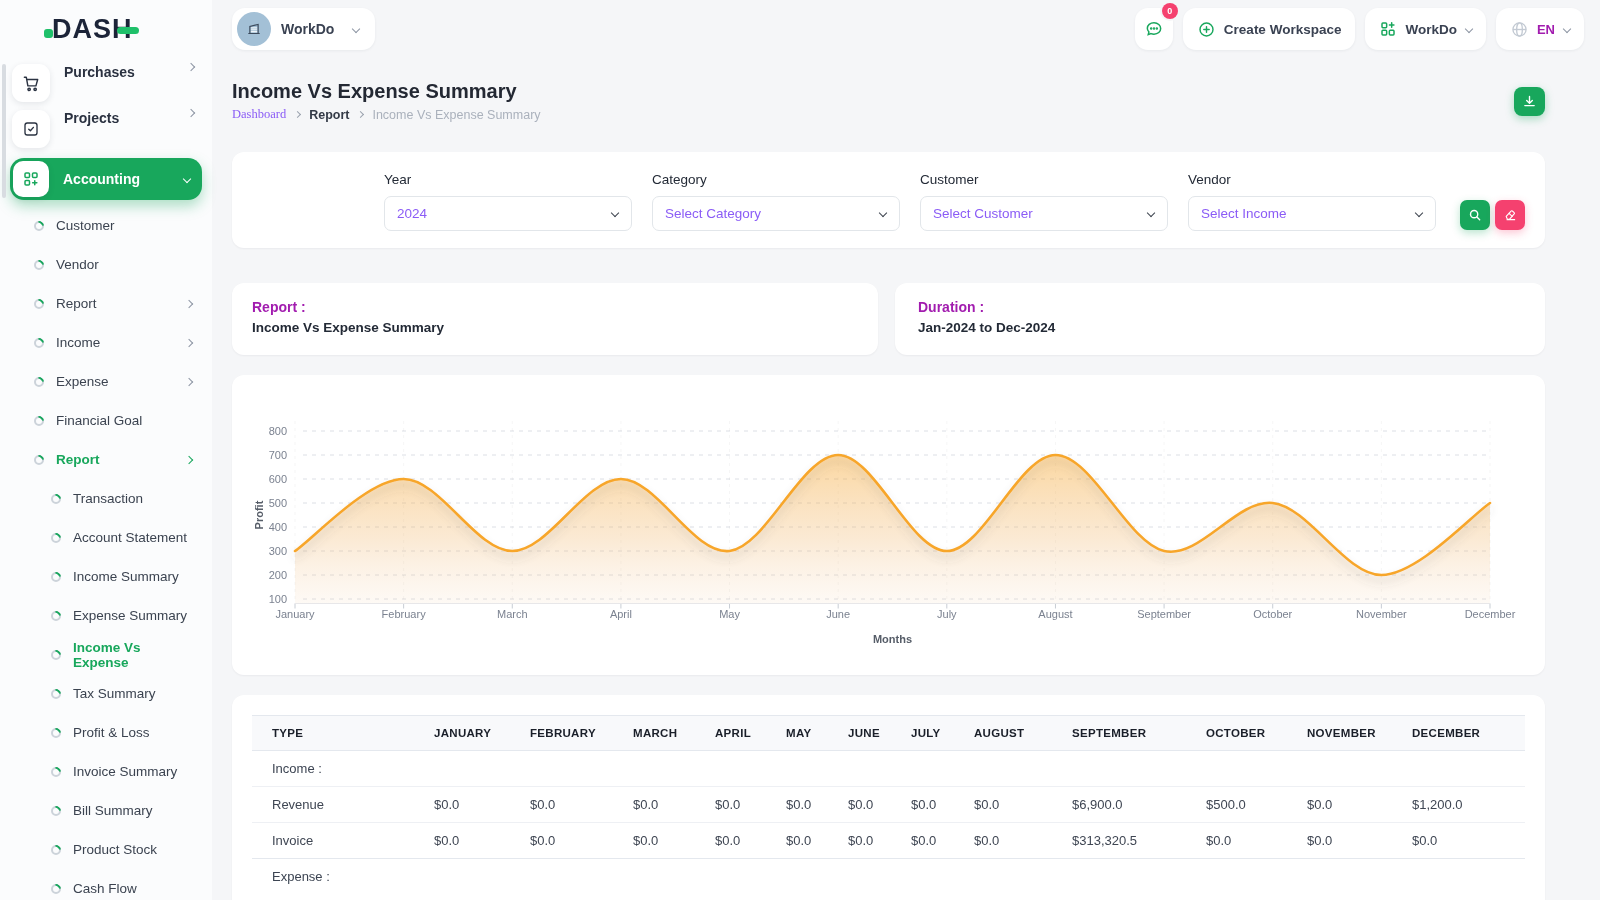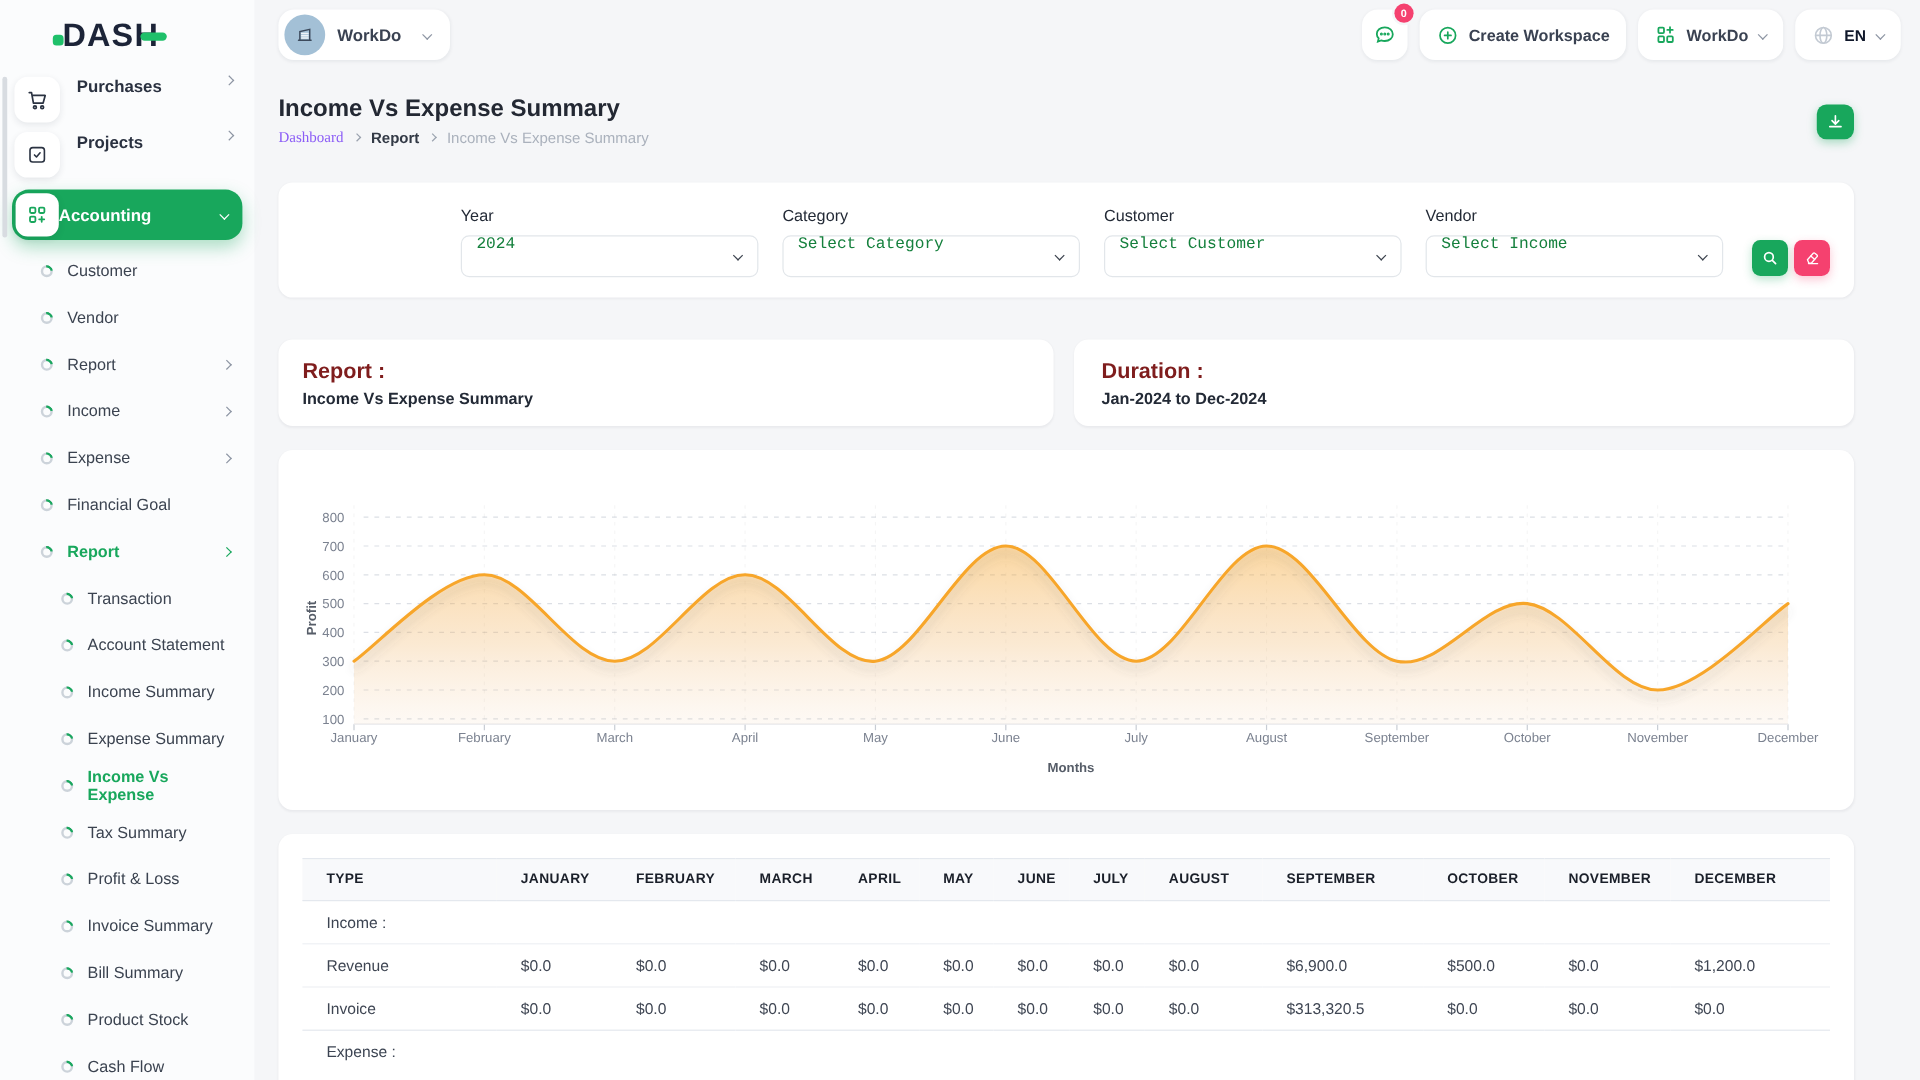--- a/index.html
+++ b/index.html
@@ -16,21 +16,21 @@
   .logo-bar { width:22px; height:7px; background:#1fc06a; border-radius:4px; margin-left:-16px; margin-top:2px; }
   .nav { padding:6px 8px 0 8px; }
   .nav-top { display:flex; align-items:flex-start; height:46px; padding:0 10px 0 4px; cursor:pointer; }
   .icon-tile { width:38px; height:38px; background:#ffffff; border-radius:11px; box-shadow:0 2px 6px rgba(30,40,60,.10); display:flex; align-items:center; justify-content:center; flex-shrink:0; }
   .nav-top .lbl { font-size:14px; font-weight:600; color:#2a3140; margin-left:14px; flex:1; }
   .chev { display:inline-block; width:6px; height:6px; border-right:1.8px solid #8d95a3; border-bottom:1.8px solid #8d95a3; }
   .chev.r { transform:rotate(-45deg); }
   .chev.d { transform:rotate(45deg); }
   .nav-active { display:flex; align-items:center; height:42px; margin:2px 2px 6px 2px; padding:0 12px 0 3px; background:#18a75c; border-radius:14px; box-shadow:0 6px 14px rgba(24,167,92,.35); cursor:pointer; }
   .nav-active .icon-tile { width:36px; height:36px; border-radius:10px; }
-  .nav-active .lbl { font-size:14px; font-weight:700; color:#ffffff; flex:1; }
+  .nav-active .lbl { font-size:14px; font-weight:700; color:#ffffff; margin-left:14px; flex:1; }
   .nav-active .chev { border-color:#ffffff; }
   .sub { list-style:none; margin-top:6px; }
   .sub li { display:flex; align-items:center; height:39px; padding:0 12px 0 26px; font-size:13.5px; color:#3b4350; cursor:pointer; }
   .sub li .txt { margin-left:12px; flex:1; }
   .sub li.lvl2 { padding-left:43px; font-size:13.5px; }
   .dot { width:10px; height:10px; border-radius:50%; border:2px solid #ccd3da; position:relative; flex-shrink:0; }
   .dot::after { content:""; position:absolute; inset:-2px; border:2px solid transparent; border-top-color:#19a75e; border-radius:50%; transform:rotate(38deg); }
   .green-t { color:#18a75c !important; font-weight:600; }
   .sub li.active-green .chev { border-color:#18a75c; }
 
@@ -38,47 +38,47 @@
   .topbar { position:absolute; left:232px; top:8px; right:16px; height:42px; display:flex; align-items:center; }
   .pill { background:#ffffff; border-radius:13px; box-shadow:0 1px 3px rgba(20,30,50,.06); display:flex; align-items:center; height:42px; padding:0 14px; cursor:pointer; }
   .ws-pill { padding:0 16px 0 5px; }
   .ws-avatar { width:34px; height:34px; border-radius:50%; background:#a3c0d6; display:flex; align-items:center; justify-content:center; }
   .ws-pill .nm { font-size:14px; font-weight:600; color:#3a4252; margin:0 10px; }
   .tb-right { margin-left:auto; display:flex; gap:10px; }
   .chat-pill { width:38px; padding:0; justify-content:center; position:relative; }
   .badge { position:absolute; top:-5px; right:-5px; min-width:16px; height:16px; background:#f5416f; border-radius:9px; color:#fff; font-size:9px; font-weight:700; display:flex; align-items:center; justify-content:center; padding:0 4px; box-shadow:0 0 0 2px #f5f6f8; }
   .pill .p-lbl { font-size:13.5px; font-weight:600; color:#3a4252; margin-left:8px; }
   .pill .chev { margin-left:9px; }
-  .lang-lbl { font-size:13px; font-weight:700; color:#0f172a; margin-left:8px; }
+  .lang-lbl { font-size:13px; font-weight:700; color:#a21caf; margin-left:8px; }
 
   
   .page-title { position:absolute; left:232px; top:80px; font-size:20px; font-weight:700; color:#232833; }
   .breadcrumb { position:absolute; left:232px; top:107px; display:flex; align-items:center; font-size:12.5px; gap:9px; }
   .breadcrumb .bc-link { color:#8b5cf6; cursor:pointer;font-family:Liberation Serif, serif; }
   .breadcrumb .bc-mid { color:#333a46; font-weight:600; cursor:pointer; }
   .breadcrumb .bc-cur { color:#aab1bc; }
   .bc-sep { width:5px; height:5px; border-right:1.6px solid #9aa2ae; border-bottom:1.6px solid #9aa2ae; transform:rotate(-45deg); }
   .dl-btn { position:absolute; left:1514px; top:87px; width:31px; height:29px; background:#18a75c; border-radius:8px; display:flex; align-items:center; justify-content:center; cursor:pointer; box-shadow:0 3px 8px rgba(24,167,92,.35); }
 
   
   .card { position:absolute; background:#ffffff; border-radius:12px; box-shadow:0 1px 2px rgba(16,24,40,.05); }
   .filter-card { left:232px; top:152px; width:1313px; height:96px; padding:20px 20px 0 20px; }
   .filter-row { display:flex; gap:20px; padding-left:132px; }
   .field { width:248px; }
   .field .f-lbl { font-size:13.5px; font-weight:500; color:#232a36; margin-bottom:9px; display:block; }
-  .select { height:35px; border:1px solid #e2e6ea; border-radius:7px; background:#fff; display:flex; padding:0 12px; font-size:13.5px; color:#15803d; position:relative; cursor:pointer;font-family:Liberation Mono, monospace; }
+  .select { height:35px; border:1px solid #e2e6ea; border-radius:7px; background:#fff; display:flex; align-items:center; padding:0 12px; font-size:13.5px; color:#8b5cf6; position:relative; cursor:pointer; }
   .select .chev { position:absolute; right:13px; top:13px; border-color:#3c434e; }
   .f-btns { margin-left:auto; display:flex; gap:5px; align-self:flex-end; margin-bottom:1px; padding-right:0; }
   .sq-btn { width:30px; height:30px; border-radius:7px; border:none; display:flex; align-items:center; justify-content:center; cursor:pointer; }
   .sq-btn.green { background:#18a75c; box-shadow:0 3px 8px rgba(24,167,92,.3); }
   .sq-btn.pink { background:#f5416f; box-shadow:0 3px 8px rgba(245,65,111,.3); }
 
   .info-card-1 { left:232px; top:283px; width:646px; height:72px; padding:16px 20px; }
   .info-card-2 { left:895px; top:283px; width:650px; height:72px; padding:16px 23px; }
-  .info-title { font-size:18px; font-weight:600; color:#7f1d1d; }
+  .info-title { font-size:14px; font-weight:600; color:#a21caf; }
   .info-value { font-size:13.5px; font-weight:700; color:#232a36; margin-top:5px; }
 
   .chart-card { left:232px; top:375px; width:1313px; height:300px; padding:0 14px; }
   .chart-card svg { display:block; }
 
   .table-card { left:232px; top:695px; width:1313px; height:230px; padding:20px; }
   table.rpt { border-collapse:collapse; width:1273px; table-layout:fixed; }
   table.rpt th { background:#f8f9fb; border-top:1px solid #e4e8ee; border-bottom:1px solid #e4e8ee; font-size:11.5px; font-weight:700; letter-spacing:.3px; color:#1a1f29; text-align:left; padding:11px 4px 11px 20px; white-space:nowrap; }
   table.rpt td { font-size:13px; color:#3f4653; text-align:left; padding:10px 4px 10px 20px; border-top:1px solid #eef0f4; white-space:nowrap; }
   table.rpt tr.grp td { padding-top:10px; padding-bottom:10px; color:#3c4452; border-top:none; }

